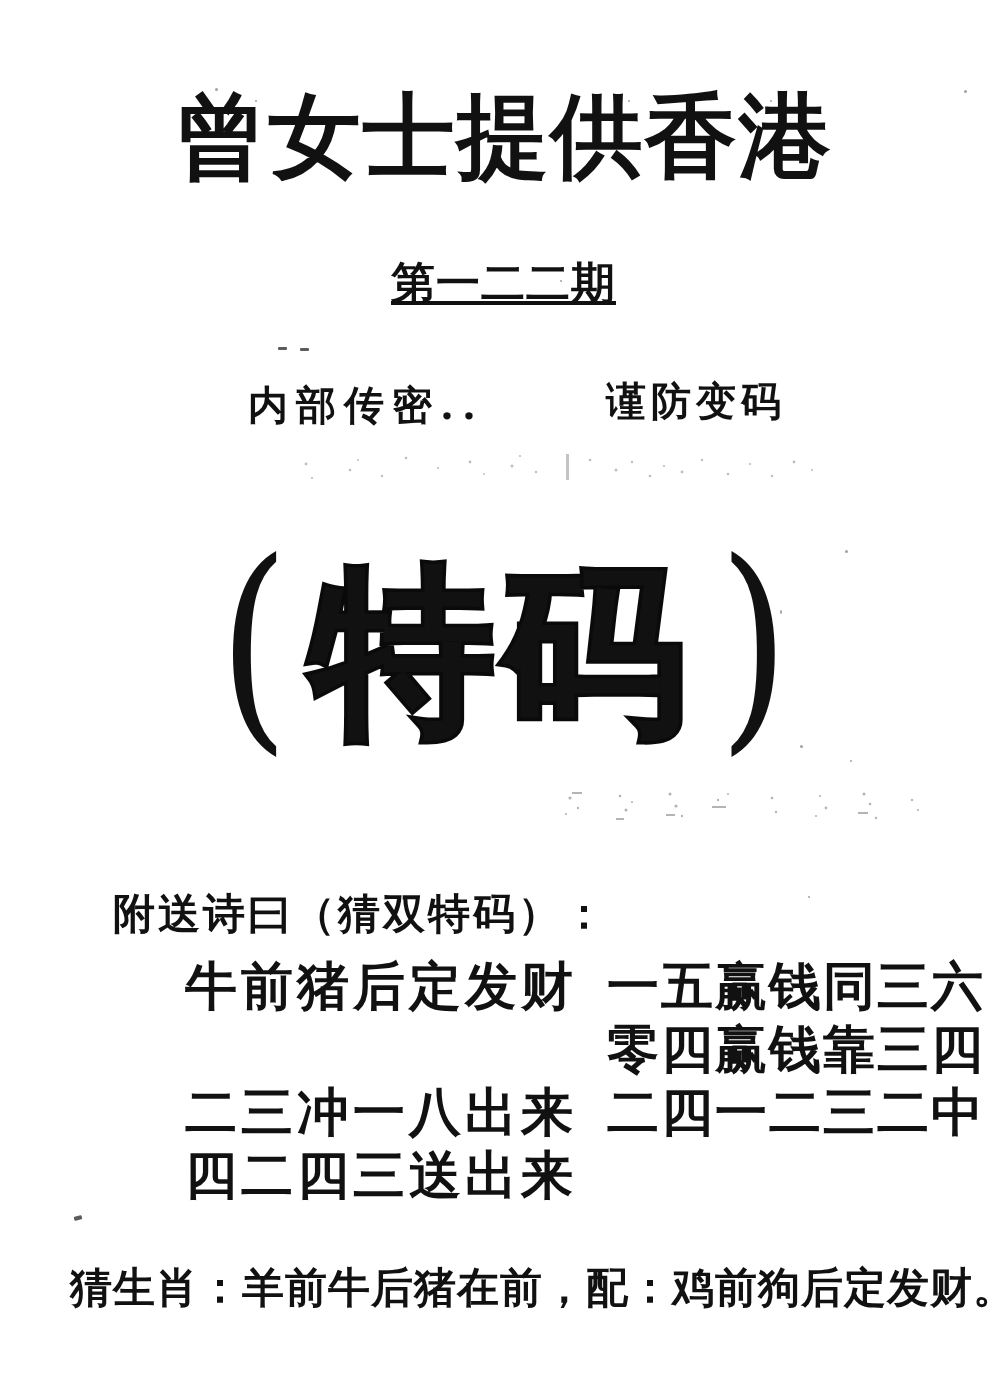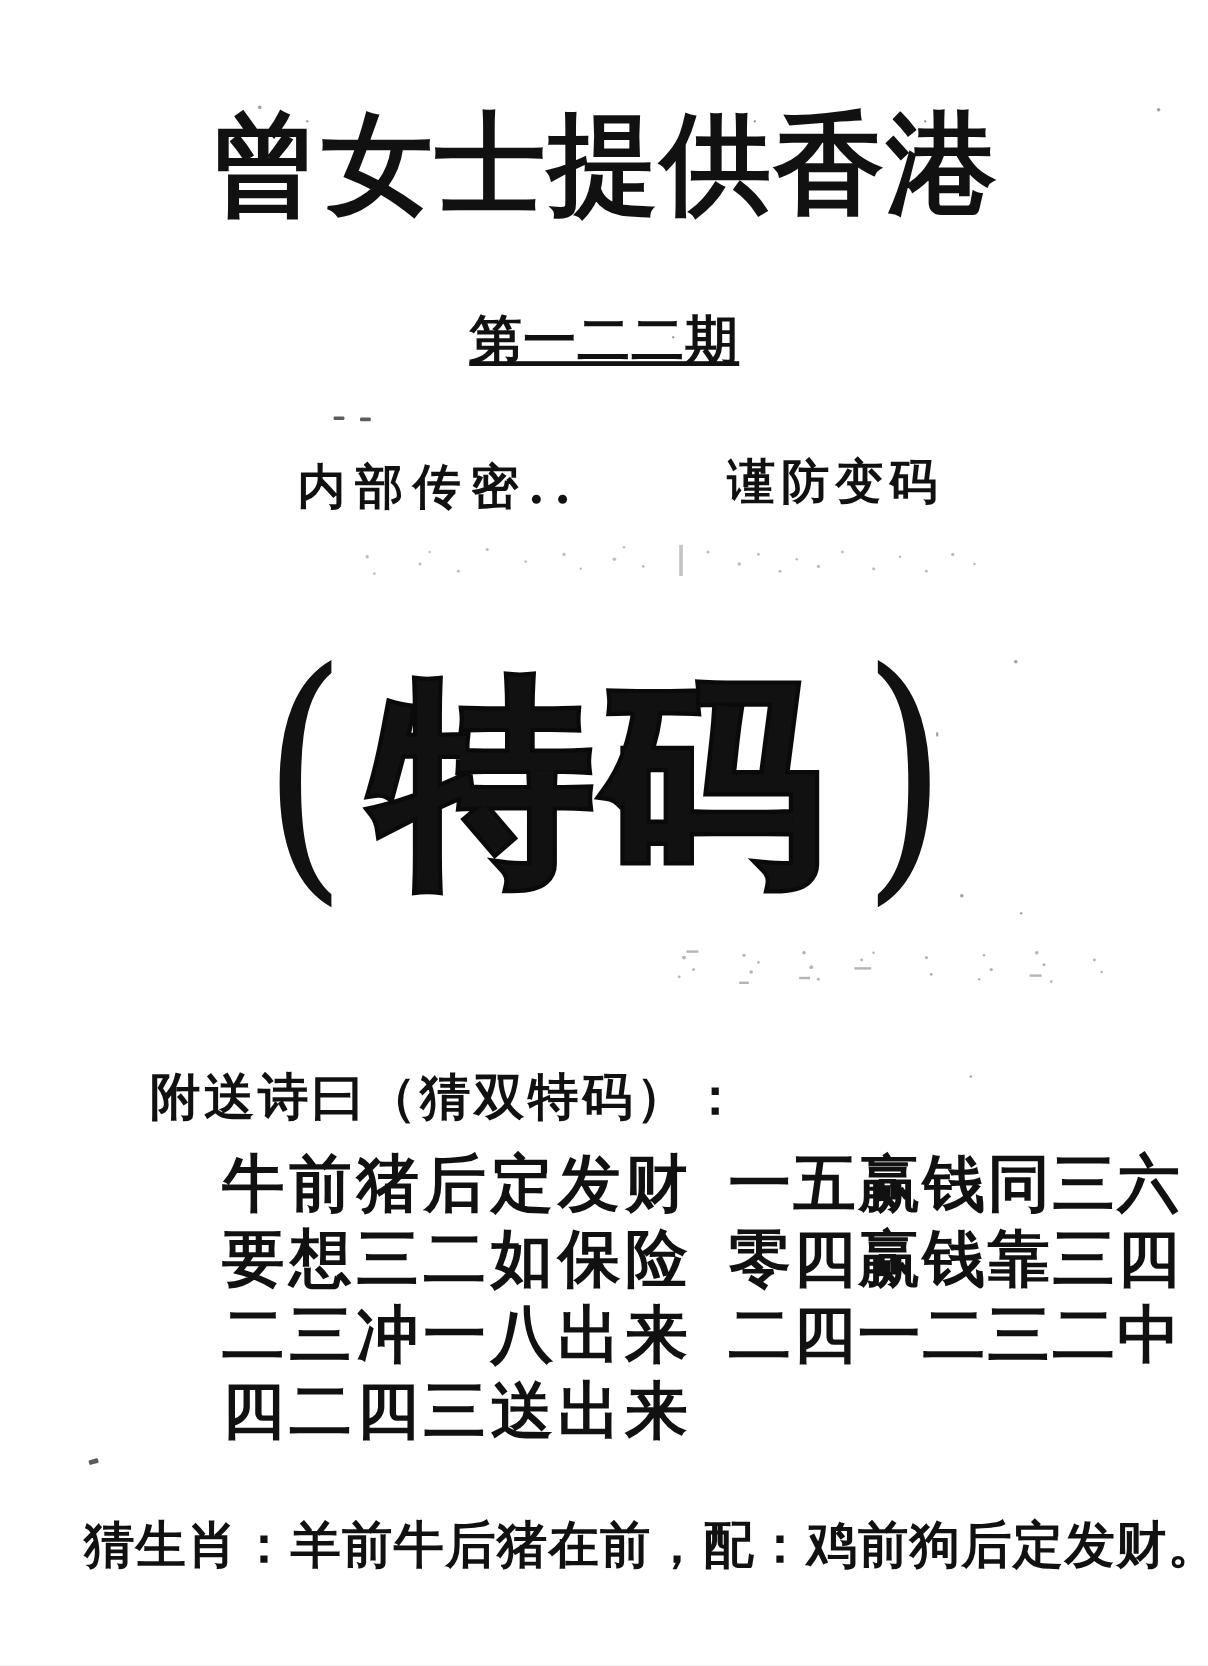--- a/index.html
+++ b/index.html
@@ -51,21 +51,20 @@
   .feature-text{
     font-size:182px;font-weight:900;
     letter-spacing:10px;
     -webkit-text-stroke:7px #0a0a0a;
     paint-order:stroke fill;
   }
   .poem-header{
     position:absolute;top:886px;left:113px;
     font-size:42px;font-weight:700;
     letter-spacing:3px;
-    margin-left:12px;
   }
   .poem-line{
     position:absolute;
     font-size:52px;font-weight:700;
     letter-spacing:4px;
     white-space:nowrap;
   }
   .pl-left{left:185px;}
   .pl-right{left:607px;letter-spacing:2px;}
   .row1{top:952px;}
@@ -165,21 +164,20 @@
         <rect x="300" y="28" width="10" height="2"></rect>
         <circle cx="318" cy="34" r="1.2"></circle>
       <circle cx="354" cy="16" r="1.2"></circle>
         <circle cx="360" cy="26" r="1.1"></circle>
     </g>
   </svg>
 
   <div class="poem-header">附送诗曰（猜双特码）：</div>
 
   <div class="poem-line pl-left row1">牛前猪后定发财</div>
-  <div class="poem-line pl-left row2">要想三二如保险</div>
   <div class="poem-line pl-left row4">四二四三送出来</div>
   <div class="poem-line pl-left row3">二三冲一八出来</div>
 
   <div class="poem-line pl-right row1">一五赢钱同三六</div>
   <div class="poem-line pl-right row2">零四赢钱靠三四</div>
   <div class="poem-line pl-right row3">二四一二三二中</div>
 
   <div class="zodiac">猜生肖：羊前牛后猪在前，配：鸡前狗后定发财。</div>
 
   <div class="speck" style="left:215px;top:88px;width:3px;height:3px;"></div>

